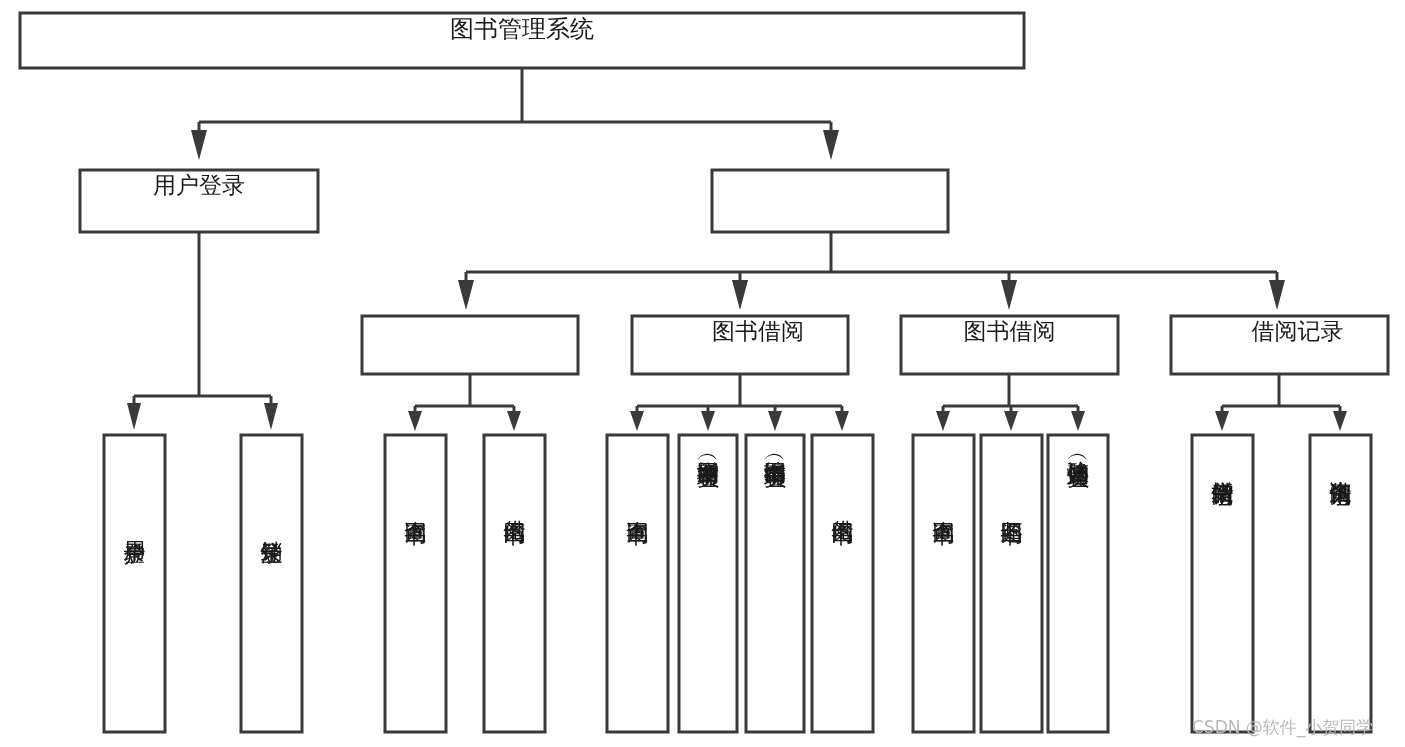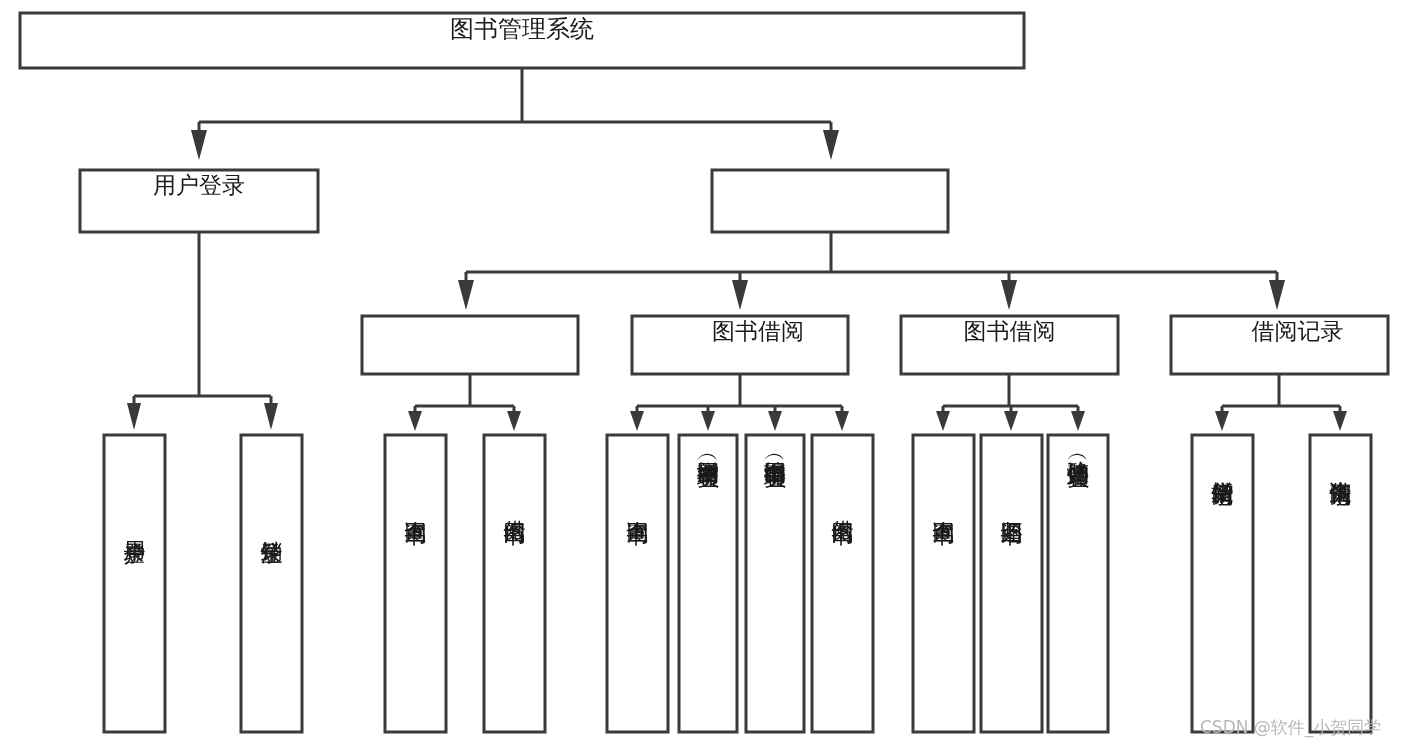--- a/index.html
+++ b/index.html
@@ -73,21 +73,20 @@
   }
   .watermark {
     position: absolute;
     left: 1192px;
     top: 716px;
     font-family: "DejaVu Sans", "Liberation Sans", sans-serif;
     font-size: 17px;
     color: #b9b9b9;
     white-space: nowrap;
     pointer-events: none;
-    padding-left: 8px;
   }
 </style>
 </head>
 <body>
 
 <div id="diagram-root">
 
   <svg class="diagram" viewBox="0 0 1405 747" xmlns="http://www.w3.org/2000/svg">
 
     <g>

